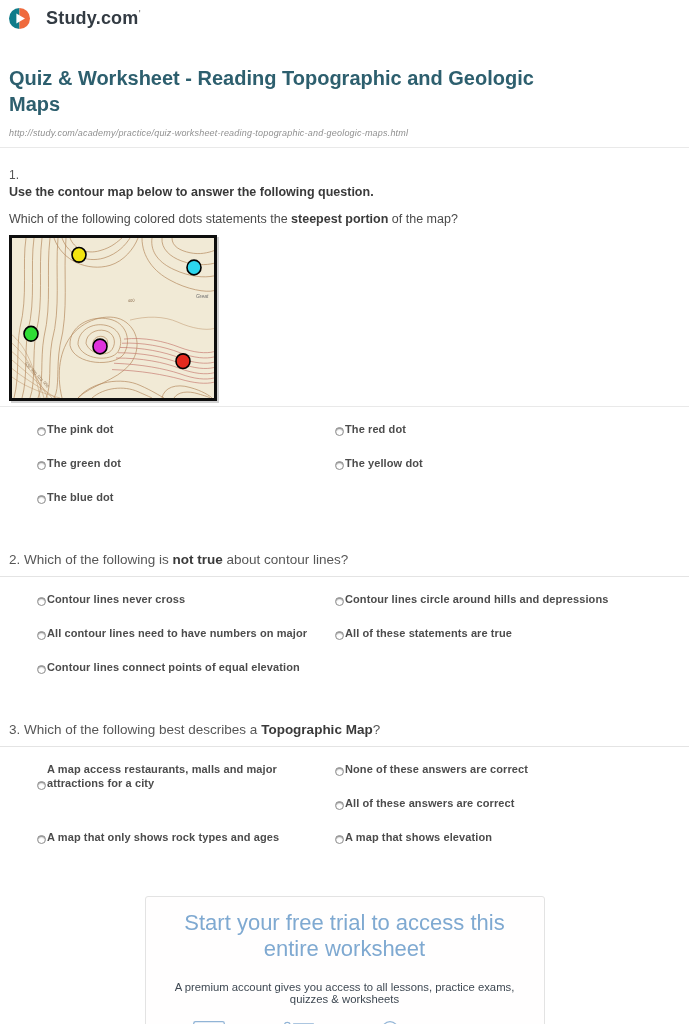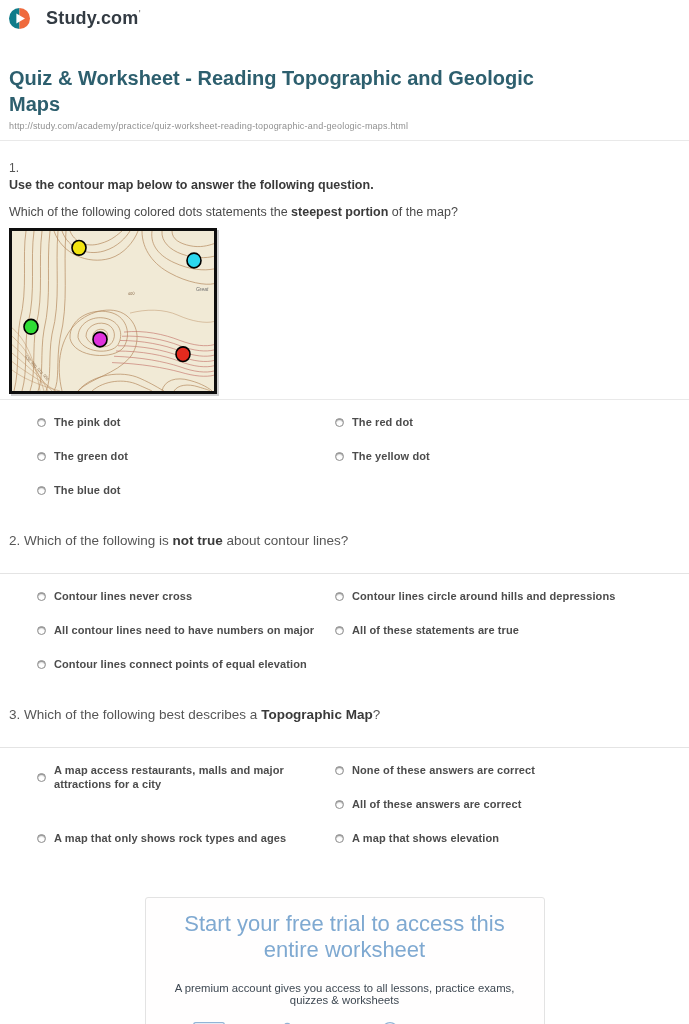--- a/index.html
+++ b/index.html
@@ -10,34 +10,34 @@
 
   
   .logo { display:inline-flex; align-items:center; gap:16px; margin-top:8px; }
   .logo-icon { display:block; }
   .logo-text { font-size:18px; font-weight:bold; color:#333b43; letter-spacing:.2px; }
   .logo-text .dot { font-weight:bold; }
   .logo-tick { font-size:9px; color:#888; vertical-align:top; }
 
   
   .page-title { margin-top:32px; font-size:20px; line-height:26px; font-weight:bold; color:#2d5f6e; max-width:540px; }
-  .page-url { margin-top:4px; font-size:9px; color:#909090; letter-spacing:.2px; }
+  .page-url { margin-top:11px; font-size:9px; color:#909090; letter-spacing:.2px;font-style:italic; }
   .rule { border:none; border-top:1px solid #e9e9e9; margin-top:9px; }
 
   
   .q1-number { margin-top:20px; font-size:12px; color:#555; }
   .q1-instruction { margin-top:3px; font-size:12.5px; font-weight:bold; color:#3a3a3a; }
   .q1-prompt { margin-top:13px; font-size:12.5px; color:#4a4a4a; }
   .qbold { font-weight:bold; color:#3a3a3a; }
 
-  .q-heading { margin-top:16px; font-size:13.5px; color:#565656; padding-bottom:25px; border-bottom:1px solid #e4e4e4; }
+  .q-heading { margin-top:28px; font-size:13.5px; color:#565656; padding-bottom:9px; border-bottom:1px solid #e4e4e4; }
 
   .opts { display:flex; margin-top:15px; padding-left:37px; }
   .opts .col { width:298px; display:flex; flex-direction:column; }
-  .opt-row { display:flex; align-items:center; gap:8px; margin-bottom:20px; }
+  .opt-row { display:flex; align-items:flex-end; gap:1px; margin-bottom:20px; }
   .radio { flex:0 0 auto; width:9px; height:9px; margin-top:1px; border-radius:50%; border:1px solid #8f8f8f;
            background: radial-gradient(circle at 50% 70%, #ffffff 35%, #e6e6e6 70%, #b9b9b9 100%);
            box-shadow: inset 0 1px 1px rgba(0,0,0,.35); cursor:pointer; }
   .opt-label { font-size:11px; font-weight:bold; color:#4c4c4c; line-height:14px; letter-spacing:.1px; }
   .gap-tall { margin-bottom:40px; }
 
   
   .map-wrap { position:relative; margin-top:9px; margin-left:9px; width:208px; height:166px;
               border:3px solid #0e0e0e; background:#f1ead6; box-shadow:2px 2px 0 rgba(0,0,0,.18); }
   .map-wrap svg { position:absolute; inset:0; width:100%; height:100%; }

